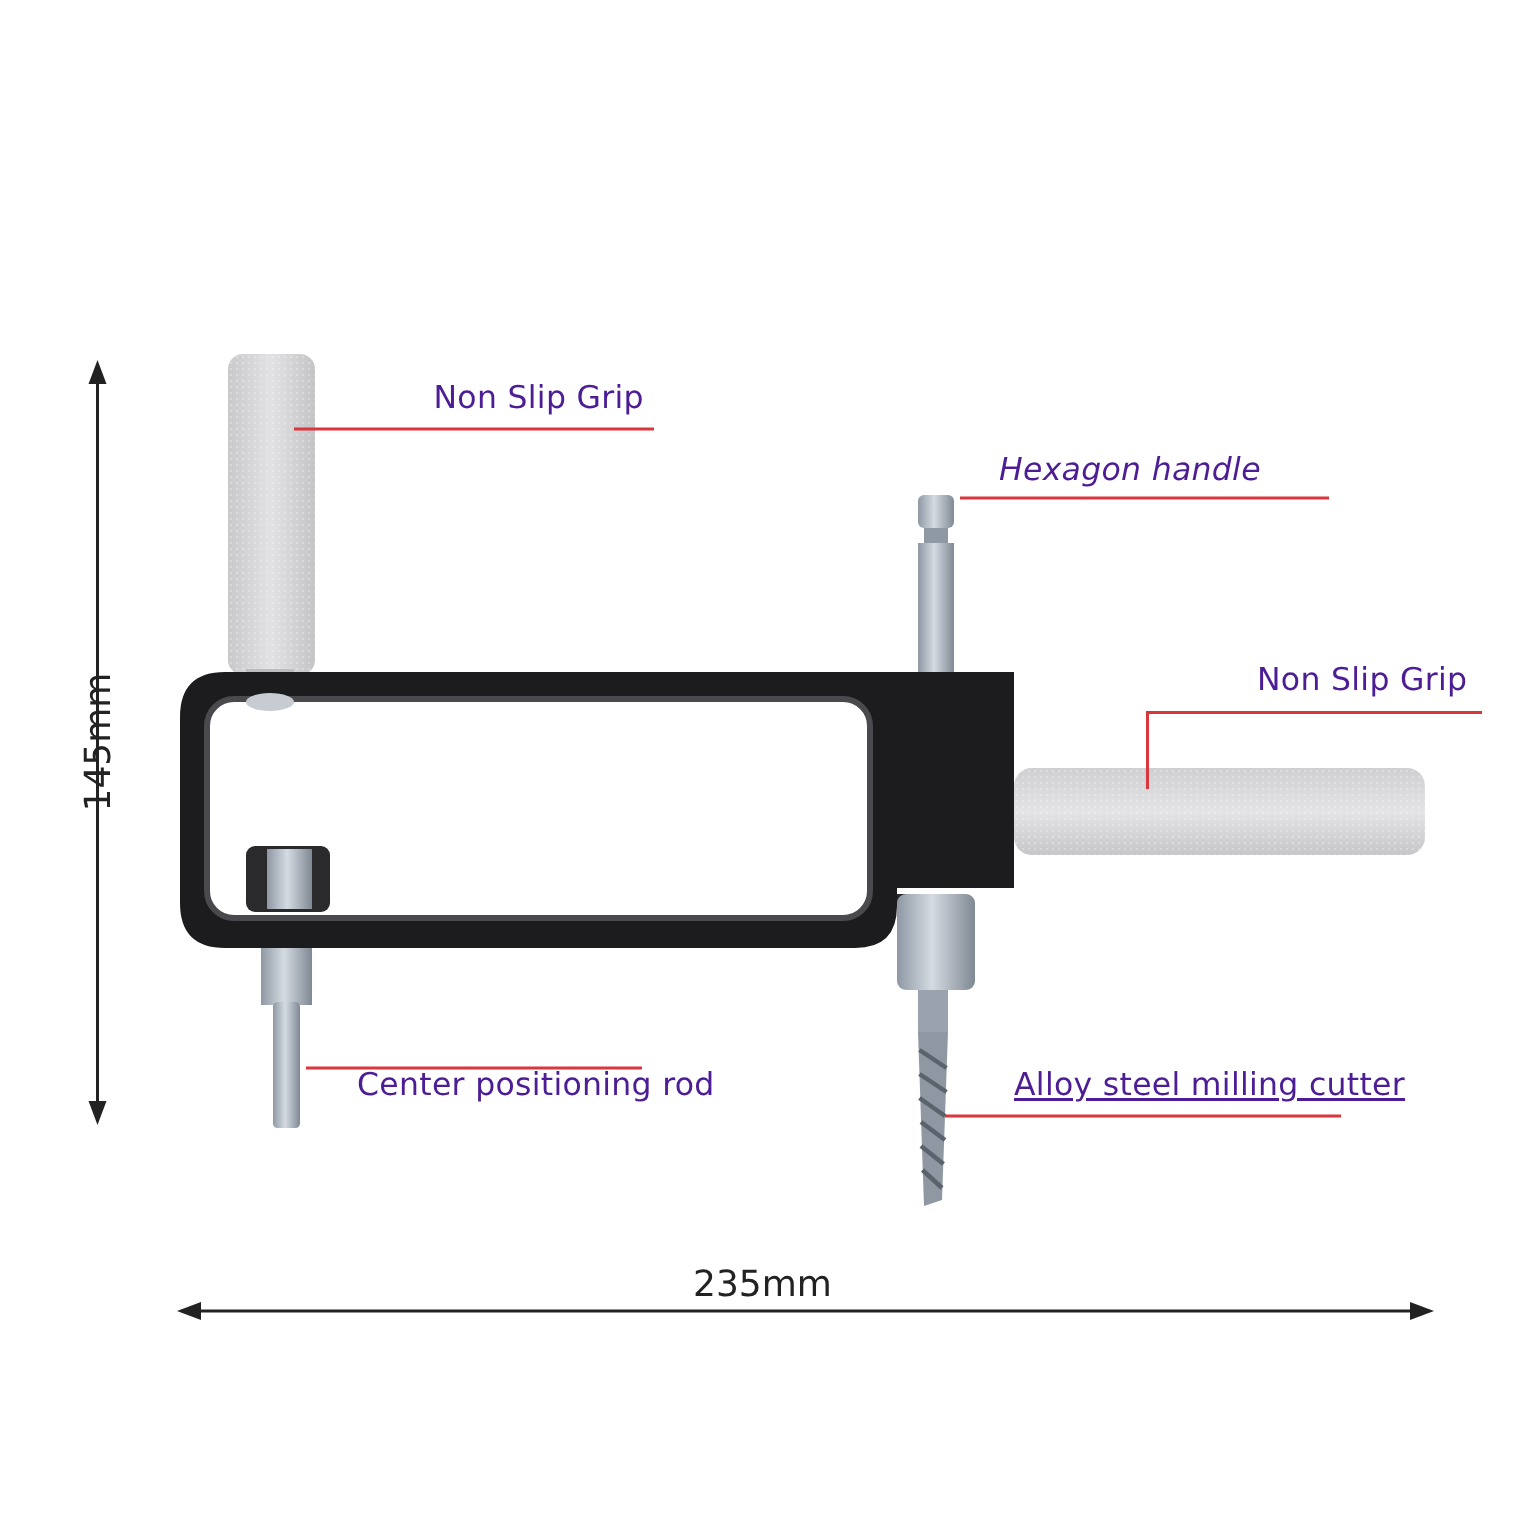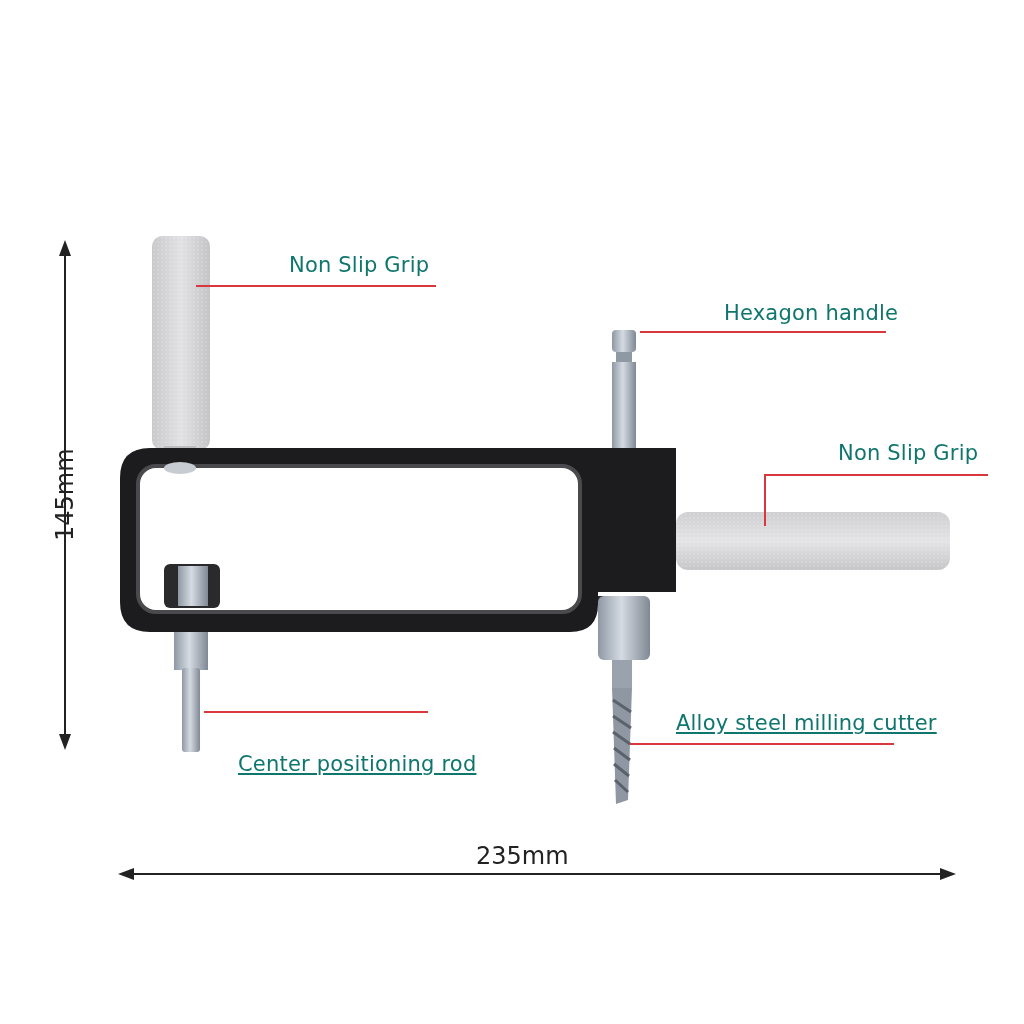--- a/index.html
+++ b/index.html
@@ -1,17 +1,17 @@
 <!DOCTYPE html>
 <html><head>
   <meta charset="utf-8">
   <style>
     html, body { margin:0; padding:0; background:#ffffff; }
     body { width:1024px; height:1024px; position:relative; overflow:hidden; font-family:"DejaVu Sans", sans-serif; }
-    .label { position:absolute; color:#0f766e; font-size:21px; white-space:nowrap; letter-spacing:0.2px; }
+    .label { position:absolute; color:#4c1d95; font-size:21px; white-space:nowrap; letter-spacing:0.2px; }
     .leader { position:absolute; background:#d9363e; height:2px; }
     .leader-v { position:absolute; background:#d9363e; width:2px; }
     .dim-label { position:absolute; color:#222; font-size:24px; }
     svg { position:absolute; left:0; top:0; }
   </style>
 </head>
 <body>
 
 <svg width="1024" height="1024" viewBox="0 0 1024 1024">
   <defs>
@@ -84,26 +84,26 @@
     <line x1="128" y1="874" x2="946" y2="874" stroke="#222" stroke-width="2"></line>
     <polygon points="118,874 134,868 134,880" fill="#222"></polygon>
     <polygon points="956,874 940,868 940,880" fill="#222"></polygon>
   </g>
 </svg>
 
 <div class="leader" style="left:196px; top:285px; width:240px;"></div>
 <div class="label" style="left:289px; top:253px;">Non Slip Grip</div>
 
 <div class="leader" style="left:640px; top:331px; width:246px;"></div>
-<div class="label" style="left:724px; top:301px;">Hexagon handle</div>
+<div class="label" style="left:666px; top:301px;font-style:italic;">Hexagon handle</div>
 
 <div class="leader" style="left:764px; top:474px; width:224px;"></div>
 <div class="leader-v" style="left:764px; top:474px; height:52px;"></div>
 <div class="label" style="left:838px; top:441px;">Non Slip Grip</div>
 
 <div class="leader" style="left:204px; top:711px; width:224px;"></div>
-<div class="label" style="left:238px; top:752px;text-decoration:underline;">Center positioning rod</div>
+<div class="label" style="left:238px; top:711px;">Center positioning rod</div>
 
 <div class="leader" style="left:630px; top:743px; width:264px;"></div>
 <div class="label" style="left:676px; top:711px;text-decoration:underline;">Alloy steel milling cutter</div>
 
 <div class="dim-label" style="left:20px; top:482px; transform:rotate(-90deg); transform-origin:center; width:90px; text-align:center;">145mm</div>
-<div class="dim-label" style="left:476px; top:842px;">235mm</div>
+<div class="dim-label" style="left:462px; top:842px;">235mm</div>
 
 </body></html>

